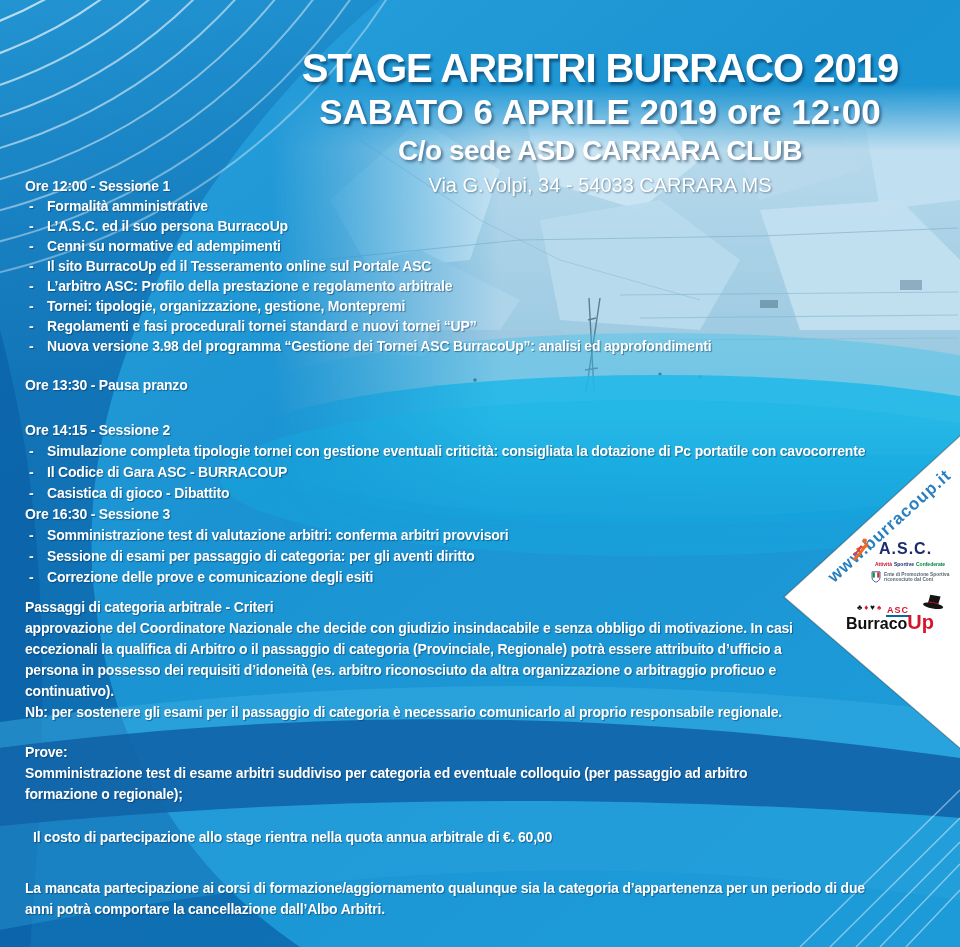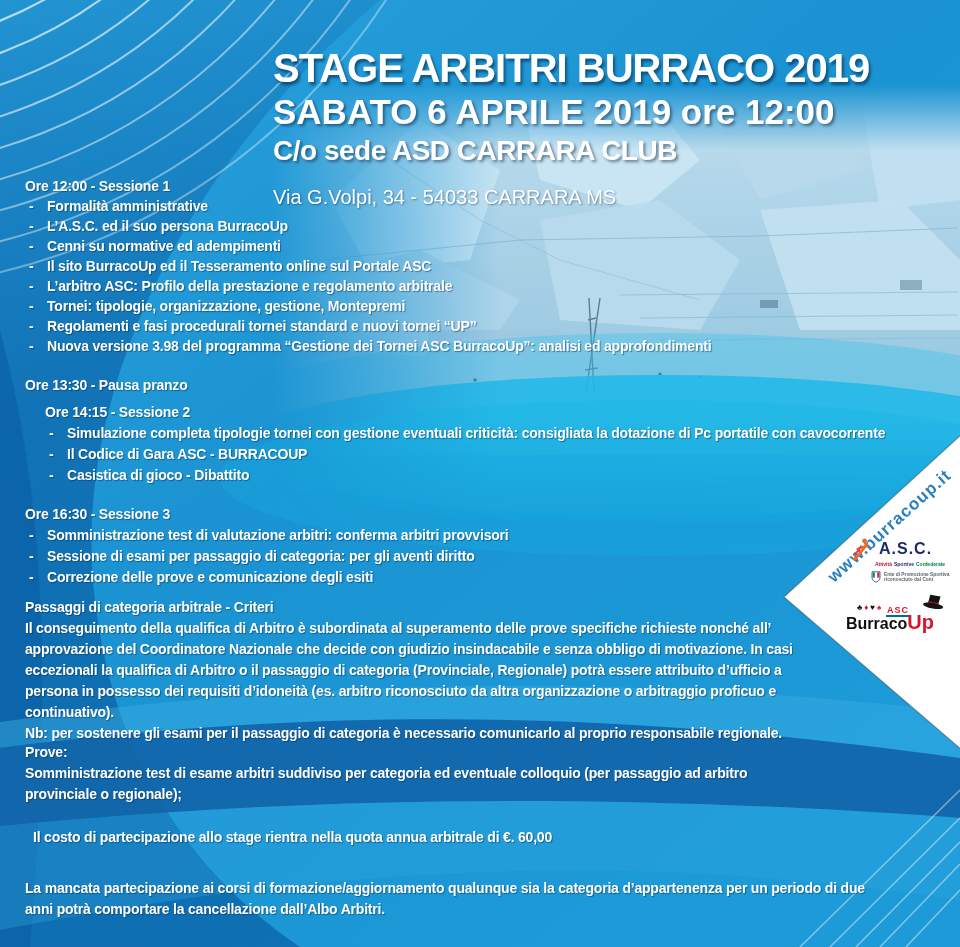--- a/index.html
+++ b/index.html
@@ -1,37 +1,37 @@
 <!DOCTYPE html>
 <html><head>
 <meta charset="utf-8">
 <style>
   html,body{margin:0;padding:0;background:#0c4d86;}
   .canvas{position:relative;width:960px;height:947px;overflow:hidden;
           font-family:"Liberation Sans","DejaVu Sans",sans-serif;background:#1b98d7;}
   .bg{position:absolute;left:0;top:0;}
 
   
-  .masthead{position:absolute;left:273px;top:48px;width:672px;color:#fff;}
+  .masthead{position:absolute;left:264px;top:48px;width:672px;text-align:center;color:#fff;}
   .title{font-size:40px;font-weight:bold;letter-spacing:-1px;line-height:40px;
          text-shadow:2px 3px 3px rgba(0,28,58,.55);}
   .date{font-size:35px;font-weight:bold;margin-top:9px;line-height:29px;
         text-shadow:2px 2px 3px rgba(0,28,58,.5);}
   .venue{font-size:28px;font-weight:bold;margin-top:11px;line-height:28px;letter-spacing:-.5px;
          text-shadow:2px 2px 3px rgba(0,28,58,.5);}
-  .address{font-size:20px;font-weight:normal;margin-top:22px;line-height:20px;
+  .address{font-size:20px;font-weight:normal;margin-top:10px;line-height:20px;
            text-shadow:1px 1px 2px rgba(0,28,58,.45);}
 
   
   .sec{position:absolute;left:25px;color:#fff;font-size:14px;font-weight:bold;
        letter-spacing:-.2px;line-height:21px;white-space:nowrap;
        text-shadow:1px 1px 1px rgba(4,44,80,.5);}
   .s1{top:176px;line-height:20px;}
   .pausa{top:375px;text-align:center;}
-  .s2{top:402px;margin-left:20px;}
+  .s2{top:420px;}
   .s3{top:504px;}
   .criteria{top:597px;}
   .prove{top:742px;}
   .cost{top:827px;padding-left:8px;}
   .footer{top:878px;}
   .li{display:flex;}
   .dash{flex:0 0 22px;width:22px;padding-left:4px;box-sizing:border-box;}
 
   
   .website{position:absolute;left:824px;top:572px;transform:rotate(-42deg);
@@ -245,34 +245,33 @@
         <div class="li">
         <span class="dash">-</span>
         <span>Correzione delle prove e comunicazione degli esiti</span>
       </div>
       </div>
   </div>
 
   <div class="sec criteria">
     <div>Passaggi di categoria arbitrale - Criteri</div>
     <div>
-        <div>Il conseguimento della qualifica di Arbitro è subordinata al superamento delle prove specifiche richieste nonché all’</div>
         <div>approvazione del Coordinatore Nazionale che decide con giudizio insindacabile e senza obbligo di motivazione. In casi</div>
         <div>eccezionali la qualifica di Arbitro o il passaggio di categoria (Provinciale, Regionale) potrà essere attribuito d’ufficio a</div>
         <div>persona in possesso dei requisiti d’idoneità (es. arbitro riconosciuto da altra organizzazione o arbitraggio proficuo e</div>
         <div>continuativo).</div>
       </div>
     <div>Nb: per sostenere gli esami per il passaggio di categoria è necessario comunicarlo al proprio responsabile regionale.</div>
   </div>
 
   <div class="sec prove">
     <div>Prove:</div>
     <div>
         <div>Somministrazione test di esame arbitri suddiviso per categoria ed eventuale colloquio (per passaggio ad arbitro</div>
-        <div>provinciale o regionale);</div>
+        <div>formazione o regionale);</div>
       </div>
   </div>
 
   <div class="sec cost">Il costo di partecipazione allo stage rientra nella quota annua arbitrale di €. 60,00</div>
 
   <div class="sec footer">
       <div>La mancata partecipazione ai corsi di formazione/aggiornamento qualunque sia la categoria d’appartenenza per un periodo di due</div>
       <div>anni potrà comportare la cancellazione dall’Albo Arbitri.</div>
     </div>
 

